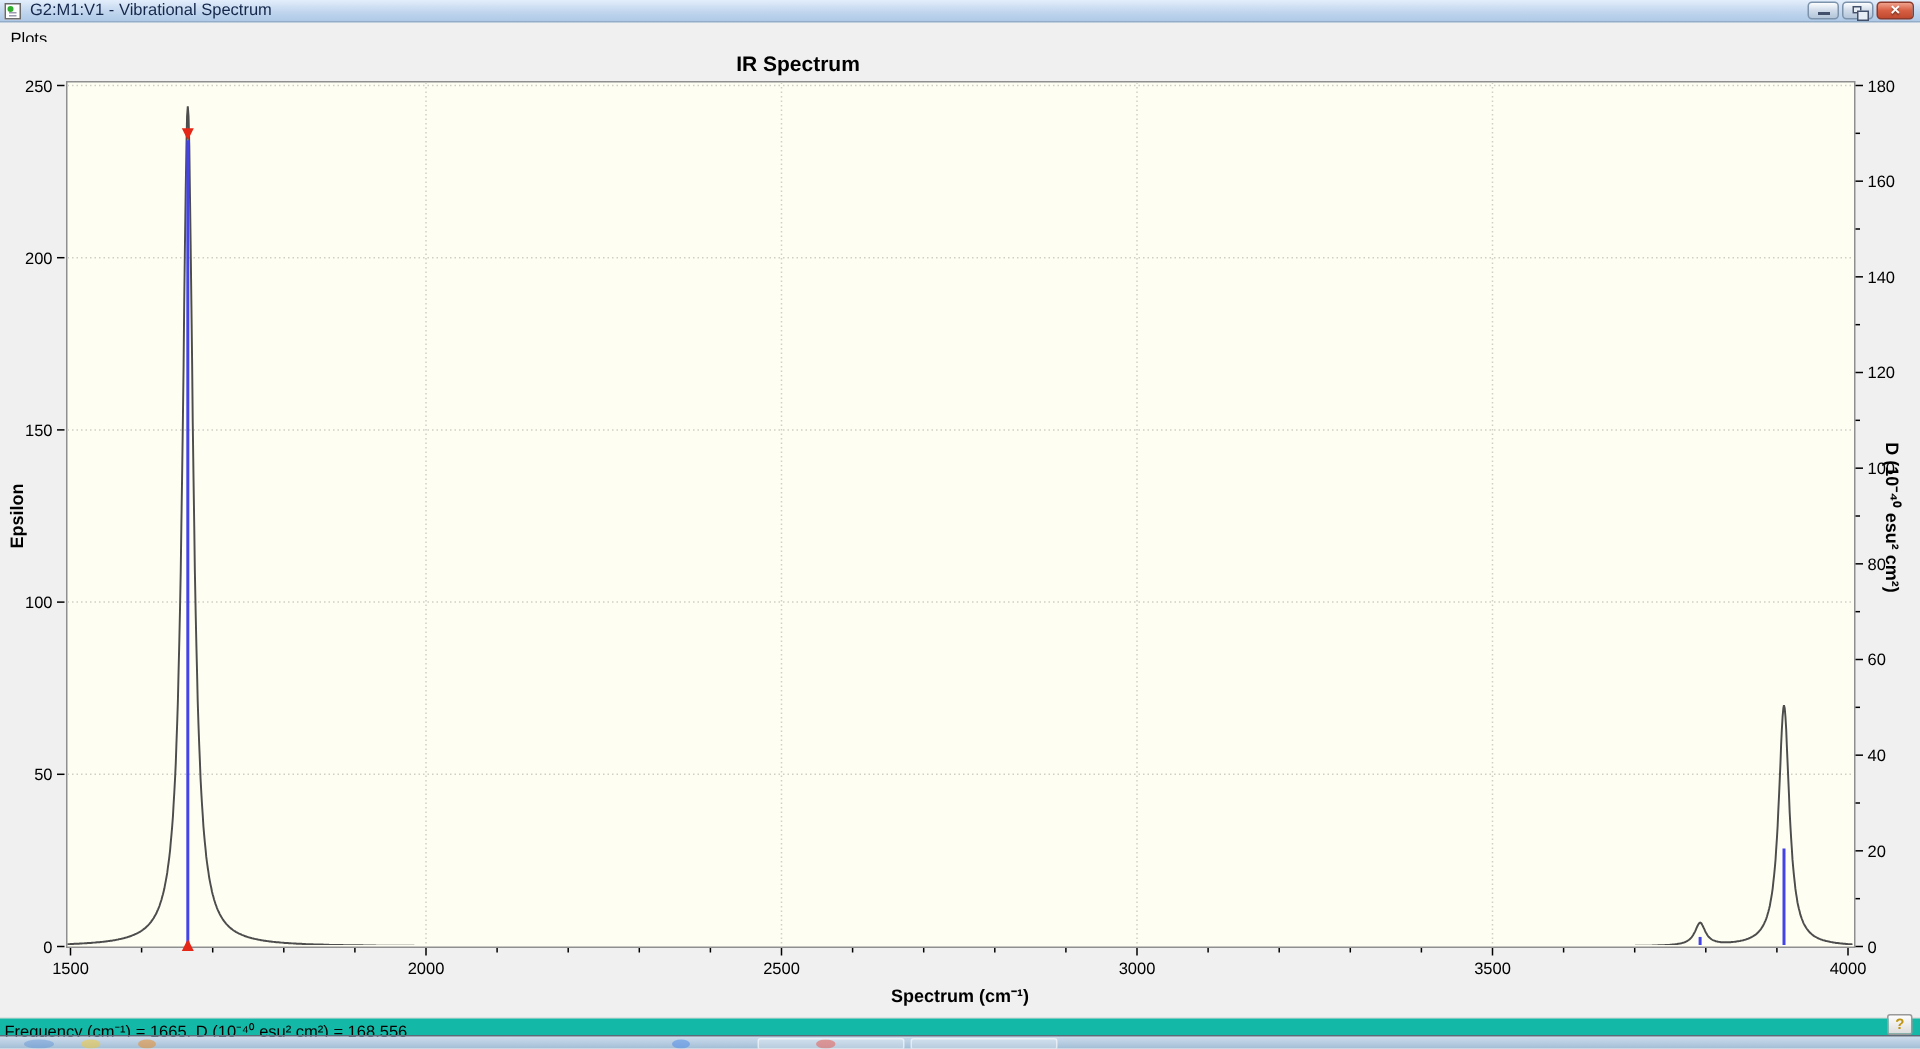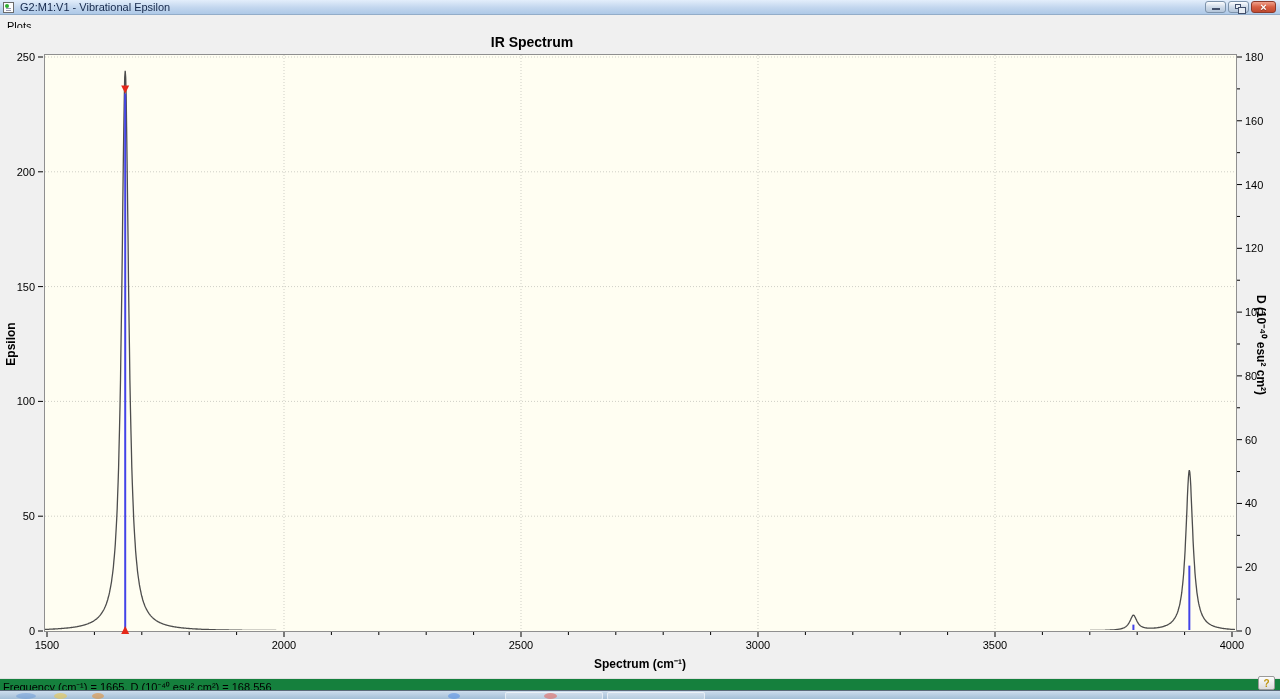--- a/index.html
+++ b/index.html
@@ -49,21 +49,21 @@
     text-align:center; font-size:12px; font-weight:bold; color:#000;
     transform:rotate(-90deg); }
   .ylabel-right { position:absolute; left:1179px; top:310px; width:168px; height:14px;
     text-align:center; font-size:12px; font-weight:bold; color:#000;
     transform:rotate(90deg); }
   .xlabel { position:absolute; top:627px; left:0; width:1280px; text-align:center;
     font-size:12px; font-weight:bold; color:#000; }
 
   
   .statusbar { position:absolute; top:678px; left:0; width:1280px; height:12px;
-    background:#15803d; border-top:1px solid #e0e0e0; }
+    background:#14b8a6; border-top:1px solid #e0e0e0; }
   .status-text { position:absolute; left:3px; top:0px; font-size:11px; color:#000;
     white-space:nowrap; }
   .help-btn { position:absolute; right:5px; top:-3px; width:17px; height:14px;
     border:1px solid #9a9a9a; border-radius:2px;
     background:linear-gradient(#fdfdfd,#dcdcdc);
     font-size:10px; font-weight:bold; color:#c09510; text-align:center; line-height:13px; }
 
   
   .taskbar { position:absolute; top:690px; left:0; width:1280px; height:9px;
     border-top:1px solid #5c6b7a;
@@ -76,21 +76,21 @@
 <body>
 
 <div class="window">
 
   <div class="titlebar">
     <div class="app-icon">
       <span class="ln" style="top:5px"></span>
       <span class="ln" style="top:7px"></span>
       <span class="dot"></span>
     </div>
-    <div class="title-text">G2:M1:V1 - Vibrational Epsilon</div>
+    <div class="title-text">G2:M1:V1 - Vibrational Spectrum</div>
     <div class="winbtns">
       <div class="winbtn">
           <span class="glyph-min"></span>
         </div>
       <div class="winbtn">
           <span class="glyph-res"></span>
         </div>
       <div class="winbtn close">
           <span class="glyph-x">×</span>
         </div>

